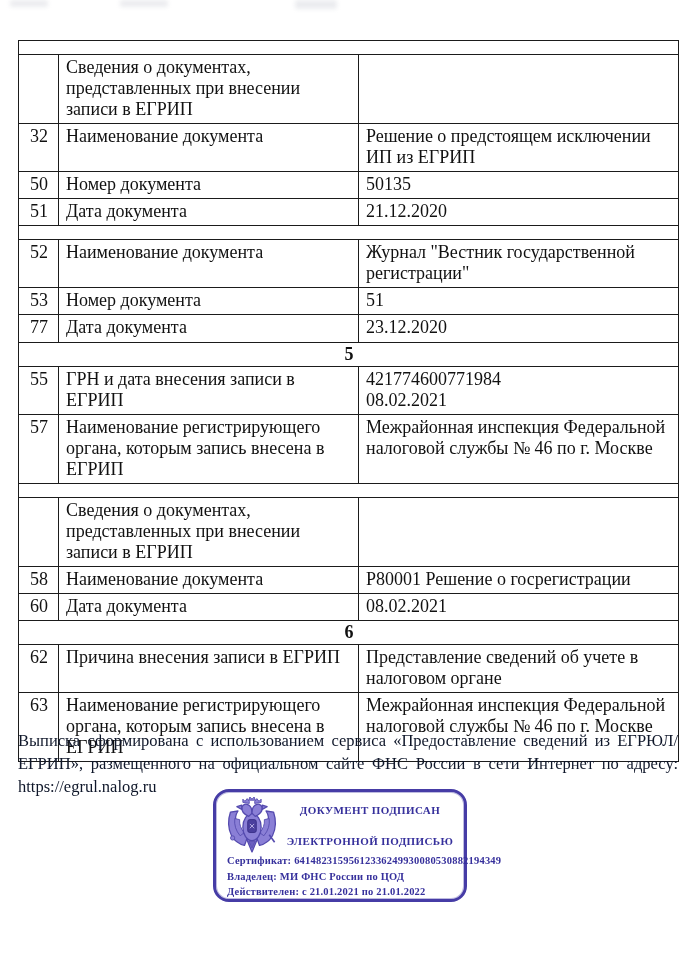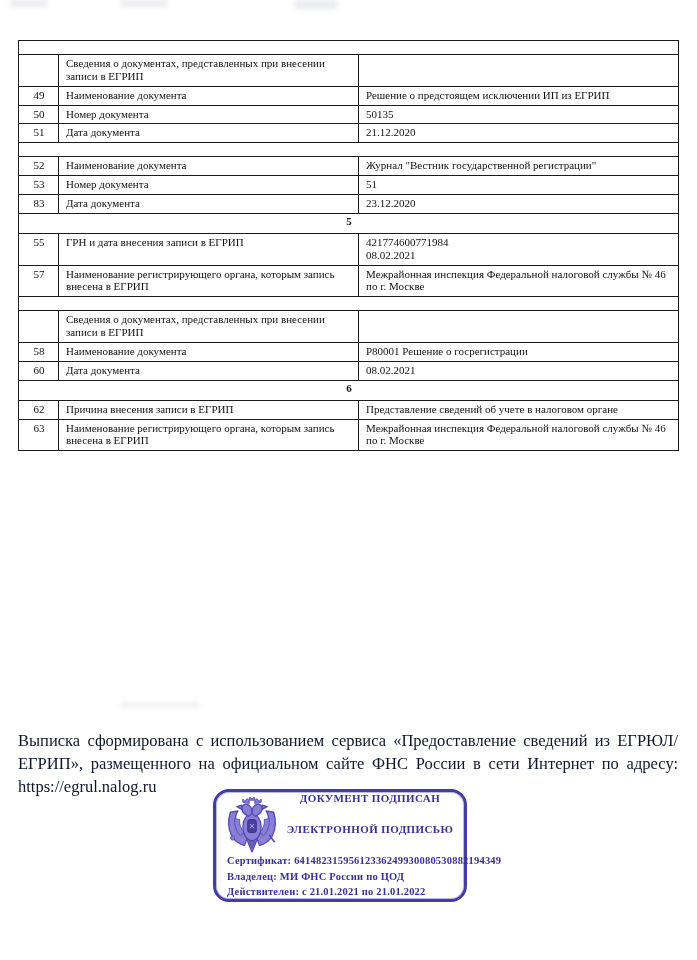--- a/index.html
+++ b/index.html
@@ -13,21 +13,21 @@
   .sm1{left:10px;top:0;width:38px;height:7px;}
   .sm2{left:120px;top:0;width:48px;height:7px;}
   .sm3{left:295px;top:0;width:42px;height:9px;}
   .sm4{left:120px;top:702px;width:80px;height:6px;opacity:.18;}
 
   
   .table-wrap{position:absolute;left:18px;top:40px;width:660px;}
   table.egrip{border-collapse:collapse;width:100%;table-layout:fixed;}
   table.egrip td{
     border:1.6px solid var(--table-border,#1b1b1b);
-    font-size:11px;line-height:1.17;vertical-align:top;
+    font-size:18px;line-height:1.17;vertical-align:top;
     padding:2px 6px 3px 7px;
     overflow:hidden;
   }
   td.c-num{text-align:center;padding-left:2px;padding-right:2px;}
   td.c-val{white-space:pre-line;}
   tr.spacer td{height:13px;padding:0;}
   tr.section td{text-align:center;font-weight:bold;height:17px;padding-top:1px;padding-bottom:1px;}
   tr.subheader td{}
 
   
@@ -42,21 +42,21 @@
     position:absolute;left:213px;top:789px;width:248px;height:107px;
     border:3px solid var(--stamp-border,#463ca6);border-radius:16px;
     box-shadow:inset 0 0 0 1px rgba(70,60,166,.35);
     color:var(--stamp-ink,#36309c);
   }
   .stamp .eagle{position:absolute;left:9px;top:5px;width:54px;height:56px;}
   .stamp-head{position:absolute;left:66px;right:6px;top:0;text-align:center;}
   .stamp-head .l1,.stamp-head .l2{
     font-weight:bold;font-size:11px;letter-spacing:.4px;white-space:nowrap;
   }
-  .stamp-head .l1{}
+  .stamp-head .l1{margin-top:12px;}
   .stamp-head .l2{margin-top:19px;}
   .stamp-info{position:absolute;left:11px;top:61px;right:6px;}
   .stamp-info .line{
     font-weight:bold;font-size:10.5px;line-height:15.5px;white-space:nowrap;
     letter-spacing:.2px;
   }
 </style>
 </head>
 <body style="--table-border: #1b1b1b; --stamp-ink: #36309c; --stamp-border: #463ca6;">
 
@@ -75,21 +75,21 @@
     <tbody>
         <tr class="spacer">
           <td colspan="3"></td>
         </tr>
         <tr class="subheader">
           <td class="c-num"></td>
           <td class="c-label">Сведения о документах, представленных при внесении записи в ЕГРИП</td>
           <td class="c-val"></td>
         </tr>
         <tr class="row">
-          <td class="c-num">49</td>
+          <td class="c-num">32</td>
           <td class="c-label">Наименование документа</td>
           <td class="c-val">Решение о предстоящем исключении ИП из ЕГРИП</td>
         </tr>
         <tr class="row">
           <td class="c-num">50</td>
           <td class="c-label">Номер документа</td>
           <td class="c-val">50135</td>
         </tr>
         <tr class="row">
           <td class="c-num">51</td>
@@ -103,21 +103,21 @@
           <td class="c-num">52</td>
           <td class="c-label">Наименование документа</td>
           <td class="c-val">Журнал "Вестник государственной регистрации"</td>
         </tr>
         <tr class="row">
           <td class="c-num">53</td>
           <td class="c-label">Номер документа</td>
           <td class="c-val">51</td>
         </tr>
         <tr class="row">
-          <td class="c-num">83</td>
+          <td class="c-num">77</td>
           <td class="c-label">Дата документа</td>
           <td class="c-val">23.12.2020</td>
         </tr>
         <tr class="section">
           <td colspan="3">5</td>
         </tr>
         <tr class="row">
           <td class="c-num">55</td>
           <td class="c-label">ГРН и дата внесения записи в ЕГРИП</td>
           <td class="c-val">421774600771984

